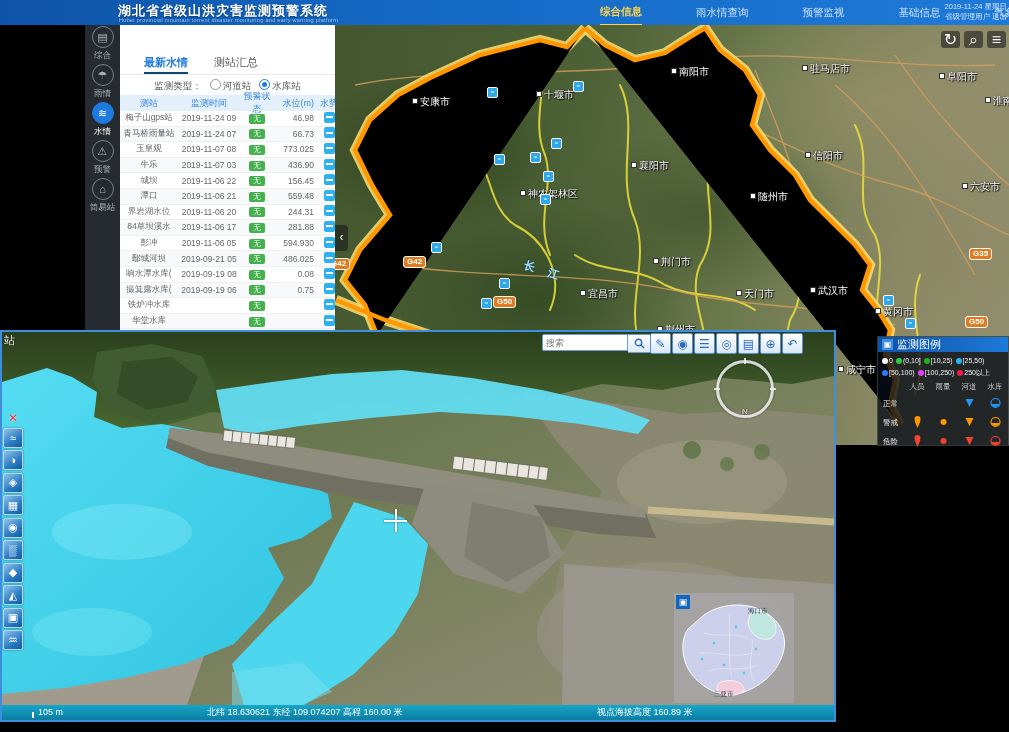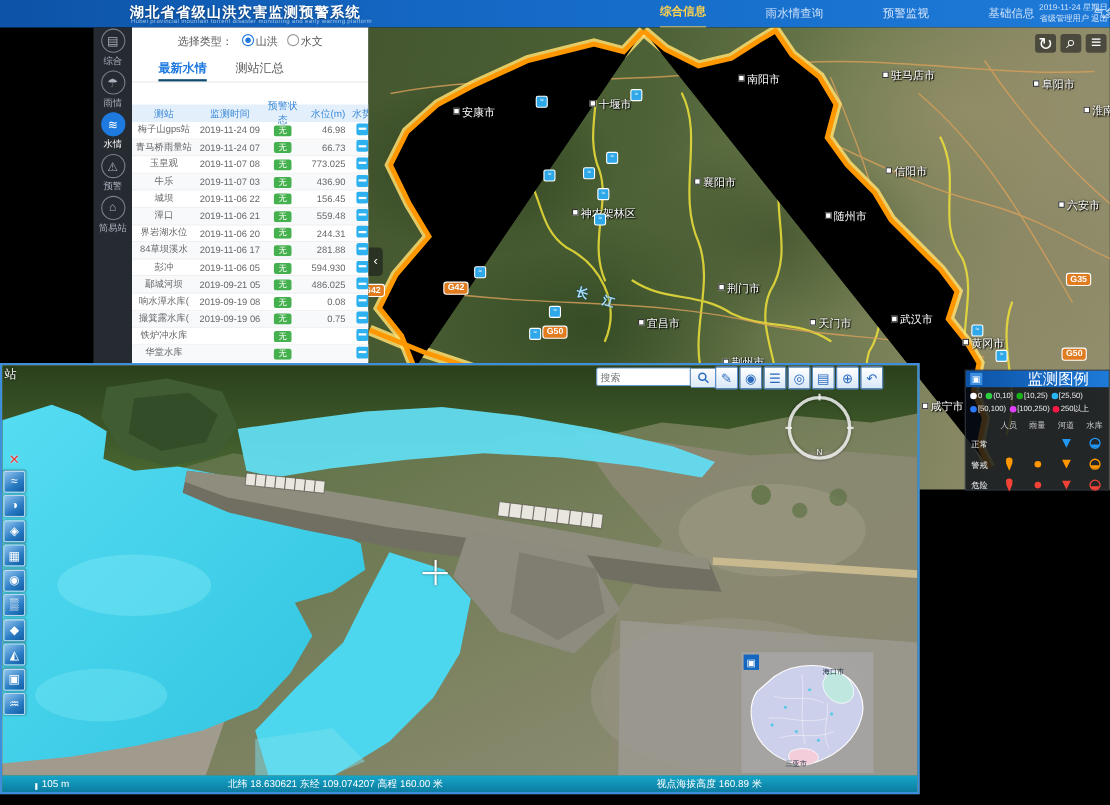--- a/index.html
+++ b/index.html
@@ -66,21 +66,21 @@
     color:#fff;font-size:6px;line-height:8px;text-align:center;cursor:pointer;}
   .map-ctl{position:absolute;width:19px;height:17px;background:rgba(20,20,25,.55);border-radius:3px;
     color:#fff;display:flex;align-items:center;justify-content:center;cursor:pointer;}
   #collapse-tab{left:0px;top:200px;width:13px;height:26px;background:rgba(20,20,25,.55);
     border-radius:0 4px 4px 0;color:#fff;font-size:12px;line-height:24px;text-align:center;cursor:pointer;}
   
   #legend{left:877px;top:336px;width:132px;height:110px;background:rgba(8,12,22,.8);
     border:1px solid rgba(255,255,255,.18);box-sizing:border-box;color:#eee;}
   #legend-head{height:15px;background:linear-gradient(90deg,#0d53a7,#1e7ad8);display:flex;align-items:center;}
   #legend-ico{width:11px;height:11px;background:#3f8fe0;margin:0 4px;color:#fff;font-size:8px;line-height:11px;text-align:center;cursor:pointer;}
-  #legend-title{flex:1;text-align:right;font-size:14px;color:#fff;margin-right:18px;}
+  #legend-title{flex:1;text-align:left;font-size:11px;color:#fff;margin-right:18px;}
   #rain-rows{padding:3px 2px 1px 4px;font-size:7px;line-height:12px;}
   .rain-item{display:inline-block;margin-right:3px;white-space:nowrap;}
   .rain-dot{display:inline-block;width:6px;height:6px;border-radius:50%;vertical-align:-1px;margin-right:1px;}
   #lg-grid{display:grid;grid-template-columns:26px 26px 26px 26px 26px;font-size:7.5px;
     justify-items:center;align-items:center;row-gap:4px;margin-top:2px;}
   .lg-h{color:#ccc;}
   .lg-row-lbl{color:#eee;justify-self:start;padding-left:5px;}
   
   #viewer{left:0;top:330px;width:836px;height:392px;border:2px solid #3e8ede;box-sizing:border-box;
     background:#6b7a55;overflow:hidden;}
@@ -153,25 +153,25 @@
       <div class="rail-ico">⚠</div>
       <div class="rail-lbl">预警</div>
     </div>
     <div class="rail-item">
       <div class="rail-ico">⌂</div>
       <div class="rail-lbl">简易站</div>
     </div>
   </div>
 
 <div id="panel" class="abs">
-  <div id="type-filter" class="abs"><span>选择类型：</span><span class="radio sel"></span><span>山洪</span><span class="radio"></span><span>水文</span></div>
   <div id="tabs" class="abs">
       <div class="tab active">最新水情</div>
       <div class="tab">测站汇总</div>
     </div>
+  <div id="station-filter" class="abs"><span>监测类型：</span><span class="radio"></span><span>河道站</span><span class="radio sel"></span><span>水库站</span></div>
   <div id="tbl-head" class="abs">
       <div class="th c0">测站</div>
       <div class="th c1">监测时间</div>
       <div class="th c2">预警状态</div>
       <div class="th c3">水位(m)</div>
       <div class="th c4">水势</div>
     </div>
   <div id="tbl-body" class="abs">
       <div class="tr">
         <div class="td c0">梅子山gps站</div>

